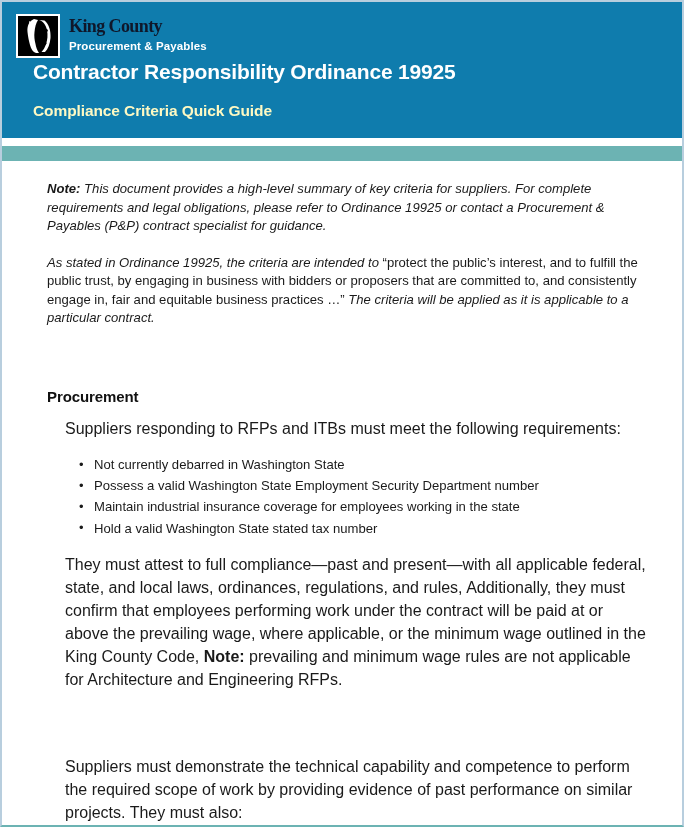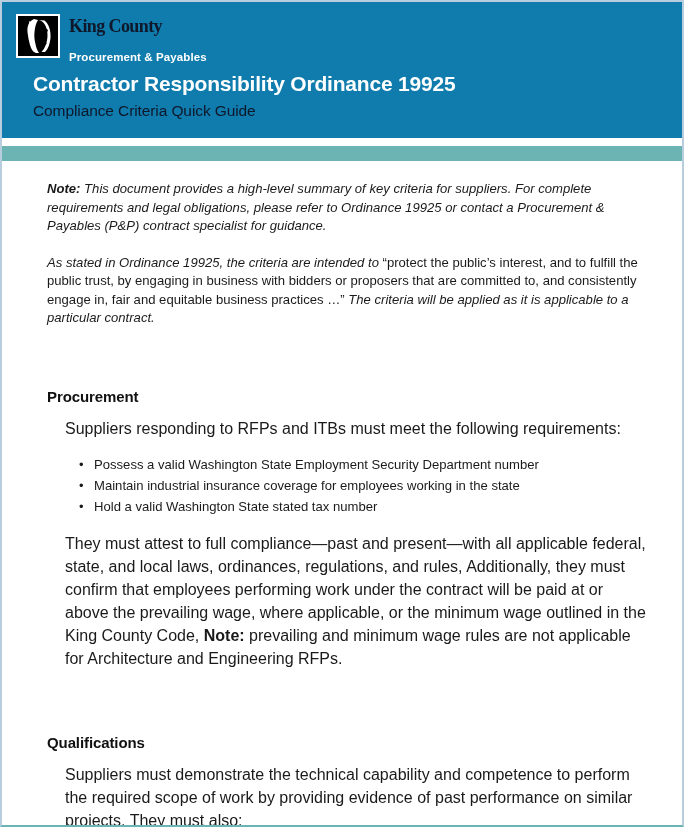--- a/index.html
+++ b/index.html
@@ -61,40 +61,40 @@
     line-height: 1.0;
     letter-spacing: -0.6px;
     white-space: nowrap;
     font-family: Liberation Serif, serif;
   }
   .logo-sub {
     color: #ffffff;
     font-size: 11.5px;
     font-weight: bold;
     letter-spacing: 0.1px;
-    margin-top: 16px;
+    margin-top: 5px;
     white-space: nowrap;
   }
   .doc-title {
     position: absolute;
     left: 31px;
-    top: 70px;
+    top: 58px;
     color: #ffffff;
     font-size: 21px;
     font-weight: bold;
     letter-spacing: -0.2px;
     white-space: nowrap;
   }
   .doc-subtitle {
     position: absolute;
     left: 31px;
     top: 100px;
-    color: #0f172a;
+    color: #fef9c3;
     font-size: 15.5px;
-    font-weight: normal;
+    font-weight: bold;
     letter-spacing: -0.1px;
     white-space: nowrap;
     text-align: center;
   }
 
   
   .teal-bar {
     position: absolute;
     left: 0;
     right: 0;
@@ -207,34 +207,34 @@
     <p class="intro-p"><span>As stated in Ordinance 19925, the criteria are intended to </span><span class="roman">“protect the public’s interest, and to fulfill the public trust, by engaging in business with bidders or proposers that are committed to, and consistently engage in, fair and equitable business practices …” </span><span>The criteria will be applied as it is applicable to a particular contract.</span></p>
 
     <div class="gap-lg"></div>
 
     <div class="section">
       <h2 class="section-heading">Procurement</h2>
       <div class="section-body">
         <p class="section-p">Suppliers responding to RFPs and ITBs must meet the following requirements:</p>
 
         <ul class="bullets">
+          <li>Not currently debarred in Washington State</li>
           <li>Possess a valid Washington State Employment Security Department number</li>
           <li>Maintain industrial insurance coverage for employees working in the state</li>
           <li>Hold a valid Washington State stated tax number</li>
         </ul>
 
         <p class="section-p tight"><span>They must attest to full compliance—past and present—with all applicable federal, state, and local laws, ordinances, regulations, and rules, Additionally, they must confirm that employees performing work under the contract will be paid at or above the prevailing wage, where applicable, or the minimum wage outlined in the King County Code, </span><b>Note:</b><span> prevailing and minimum wage rules are not applicable for Architecture and Engineering RFPs.</span></p>
       </div>
     </div>
 
     <div class="gap-lg"></div>
     <div class="gap-lg"></div>
 
     <div class="section">
-      <h2 class="section-heading">Qualifications</h2>
       <div class="section-body">
         <p class="section-p">Suppliers must demonstrate the technical capability and competence to perform the required scope of work by providing evidence of past performance on similar projects. They must also:</p>
 
         <ul class="bullets">
           <li>Attest to having the financial capacity to support the work</li>
 
         </ul>
       </div>
     </div>
 

